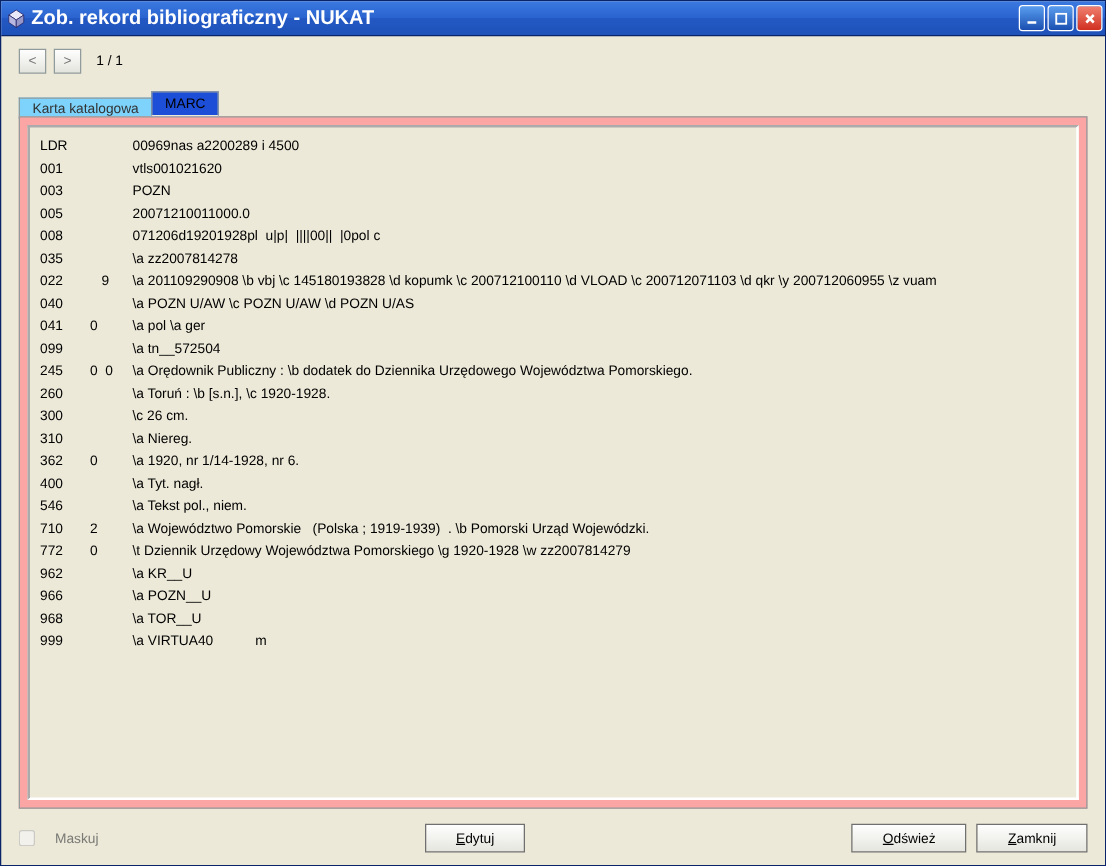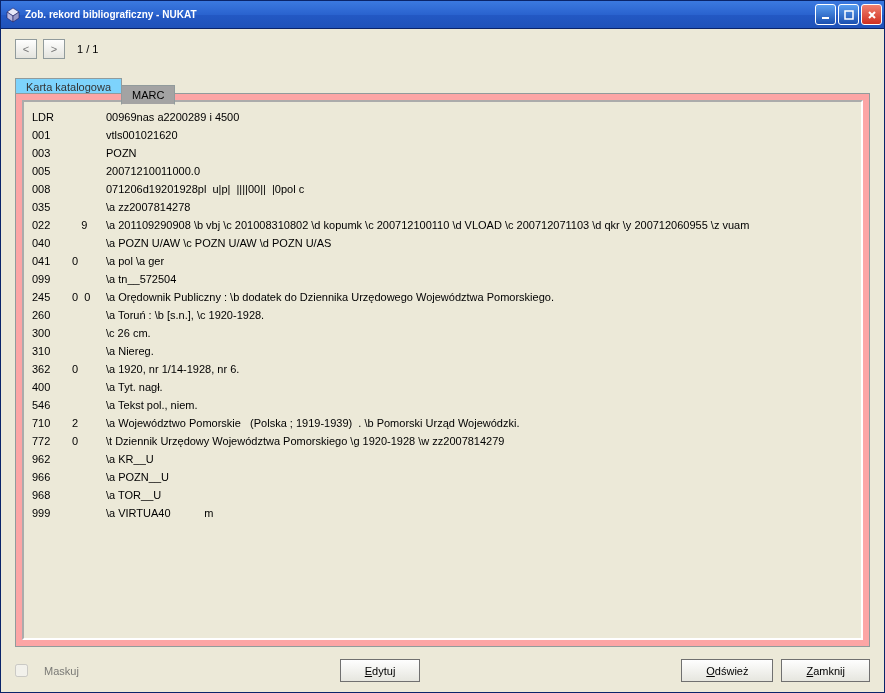--- a/index.html
+++ b/index.html
@@ -27,21 +27,21 @@
     padding: 0 2px 0 4px;
     border-bottom: 1px solid #0a246a;
   }
   .titlebar .app-icon {
     width: 16px; height: 16px;
     margin-right: 4px;
     display: flex; align-items: center; justify-content: center;
   }
   .titlebar .title-text {
     font-weight: bold;
-    font-size: 10px;
+    font-size: 16px;
     flex: 1;
     white-space: nowrap;
   }
   .win-btns { display: flex; gap: 2px; }
   .win-btn {
     width: 21px; height: 21px;
     border: 1px solid #fff;
     border-radius: 3px;
     display: flex; align-items: center; justify-content: center;
     font-family: Tahoma, sans-serif;
@@ -83,23 +83,23 @@
     border-bottom: none;
     padding: 3px 10px 3px 10px;
     font-size: 11px;
     background: #ece9d8;
     position: relative;
     top: 1px;
     margin-right: -1px;
     cursor: default;
   }
   .tab.active {
-    background: #a3a3a3;
+    background: #1d4ed8;
     z-index: 3;
-    top: 12px;
+    top: 0;
     border-bottom: 1px solid #ece9d8;
   }
   .tab.inactive {
     background: #7dd3fc;
     color: #333;
     top: 2px;
     padding-top: 2px; padding-bottom: 2px;
   }
   .tab-panel-wrap {
     margin: 0 14px 4px 14px;
@@ -227,21 +227,21 @@
           <span class="marc-val">071206d19201928pl  u|p|  ||||00||  |0pol c</span>
         </div>
         <div class="marc-line">
           <span class="marc-tag">035</span>
           <span class="marc-ind"></span>
           <span class="marc-val">\a zz2007814278</span>
         </div>
         <div class="marc-line">
           <span class="marc-tag">022</span>
           <span class="marc-ind">   9</span>
-          <span class="marc-val">\a 201109290908 \b vbj \c 201008310802 \d kopumk \c 200712100110 \d VLOAD \c 200712071103 \d qkr \y 200712060955 \z vuam</span>
+          <span class="marc-val">\a 201109290908 \b vbj \c 145180193828 \d kopumk \c 200712100110 \d VLOAD \c 200712071103 \d qkr \y 200712060955 \z vuam</span>
         </div>
         <div class="marc-line">
           <span class="marc-tag">040</span>
           <span class="marc-ind"></span>
           <span class="marc-val">\a POZN U/AW \c POZN U/AW \d POZN U/AS</span>
         </div>
         <div class="marc-line">
           <span class="marc-tag">041</span>
           <span class="marc-ind">0</span>
           <span class="marc-val">\a pol \a ger</span>

